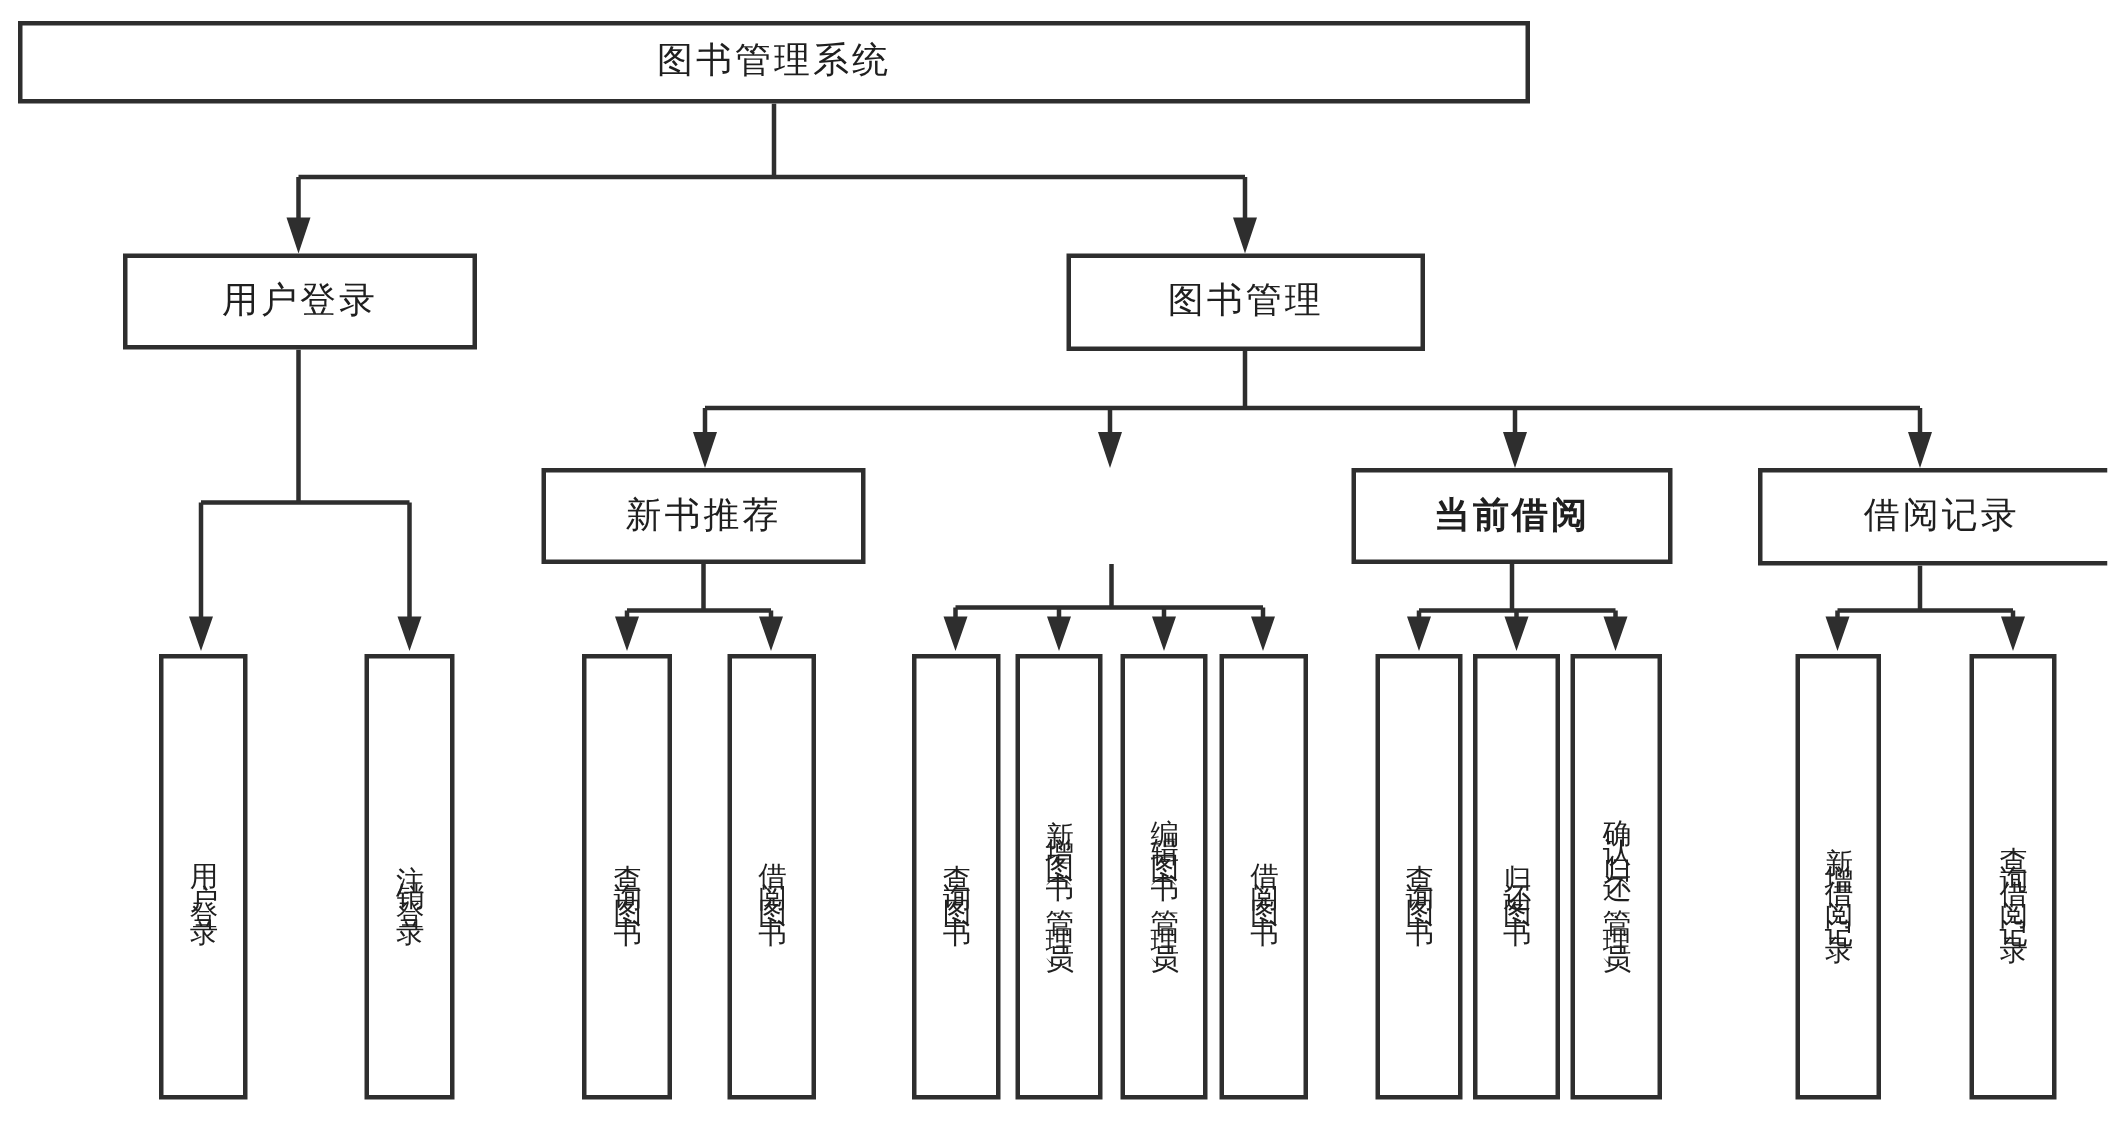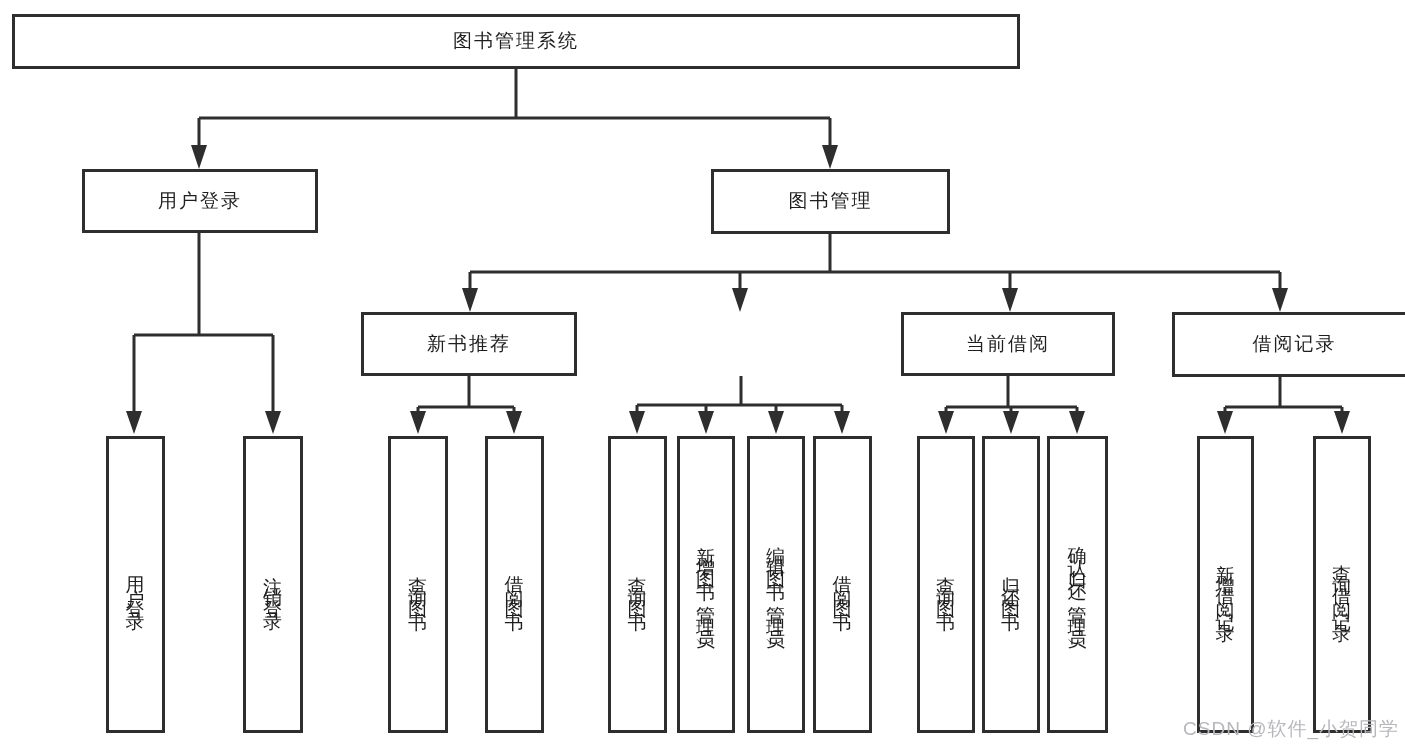--- a/index.html
+++ b/index.html
@@ -20,21 +20,21 @@
     position: absolute;
     box-sizing: border-box;
     background: #ffffff;
     border: 3px solid #2e2e2e;
     display: flex;
     align-items: center;
     justify-content: center;
     color: #1f1f1f;
   }
   .node.h .lbl {
-    font-size: 19px;
+    font-size: 24px;
     letter-spacing: 2px;
     white-space: nowrap;
     line-height: 1.2;
   }
   .node.v .lbl {
     writing-mode: vertical-rl;
     text-orientation: mixed;
     font-size: 19px;
     line-height: 1;
     letter-spacing: 12px;
@@ -83,21 +83,21 @@
   <div class="node h" style="left:82px; top:169px; width:236px; height:64px;">
     <span class="lbl">用户登录</span>
   </div>
   <div class="node h" style="left:361px; top:312px; width:216px; height:64px;">
     <span class="lbl">新书推荐</span>
   </div>
 
   <div class="node h" style="left:711px; top:169px; width:239px; height:65px;">
     <span class="lbl">图书管理</span>
   </div>
-  <div class="node h" style="left:901px; top:312px; width:214px; height:64px;">
+  <div class="node h" style="left:901px; top:312px; width:214px; height:64px;font-weight:bold;">
     <span class="lbl">当前借阅</span>
   </div>
   <div class="node h" style="left:1172px; top:312px; width:245px; height:65px;">
     <span class="lbl">借阅记录</span>
   </div>
 
   <div class="node v" style="left:106px; top:436px; width:59px; height:297px;">
     <span class="lbl">用户登录</span>
   </div>
   <div class="node v" style="left:243px; top:436px; width:60px; height:297px;">
@@ -134,15 +134,14 @@
     <span class="lbl">确认归还（管理员）</span>
   </div>
 
   <div class="node v" style="left:1197px; top:436px; width:57px; height:297px;">
     <span class="lbl">新增借阅记录</span>
   </div>
   <div class="node v" style="left:1313px; top:436px; width:58px; height:297px;">
     <span class="lbl">查询借阅记录</span>
   </div>
 
-  <div class="watermark">CSDN @软件_小贺同学</div>
 
 </div>
 
 </body></html>

